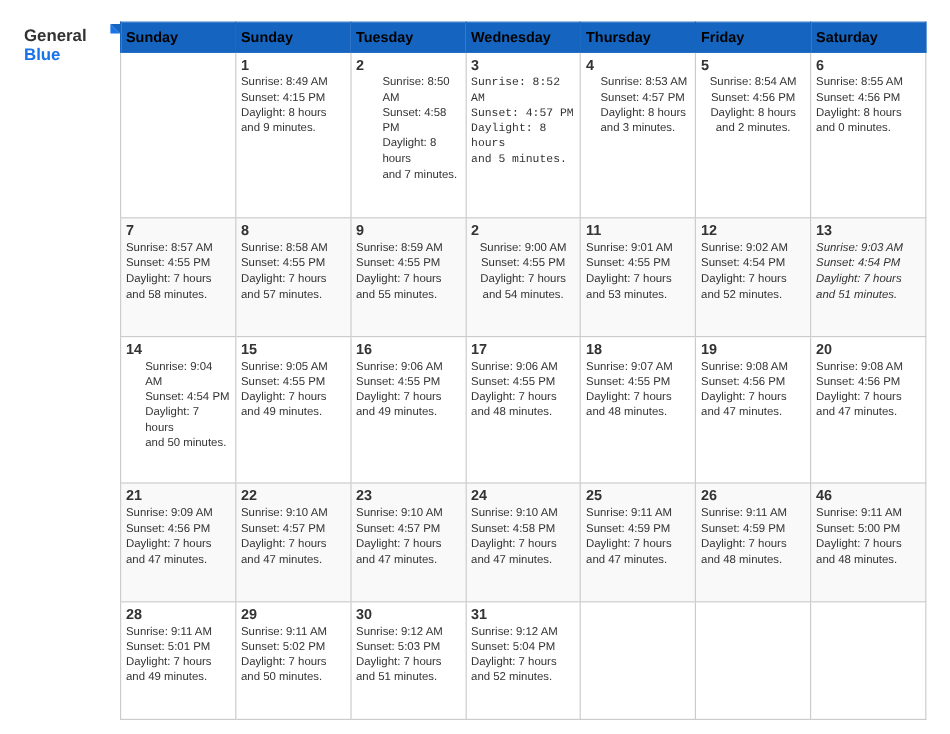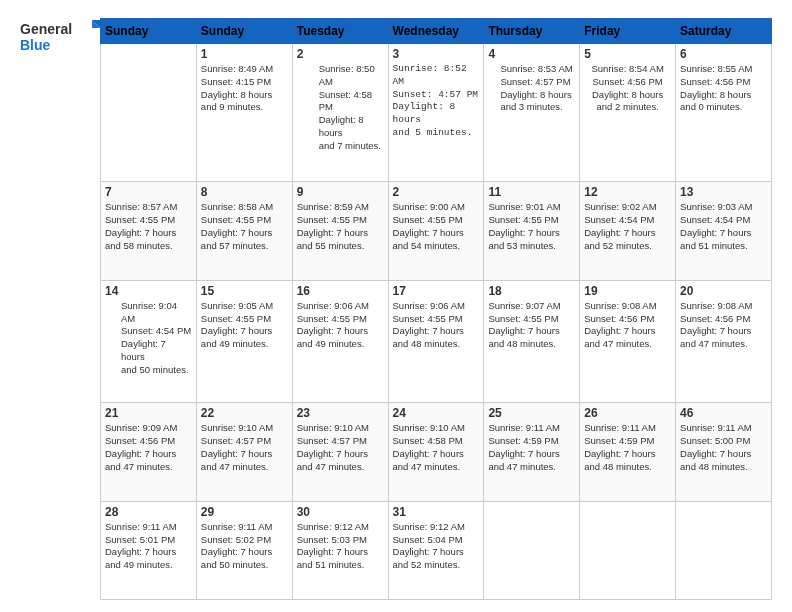--- a/index.html
+++ b/index.html
@@ -178,42 +178,42 @@
           </td>
           <td>
             <span class="day-number">9</span>
             <div class="day-info" style="white-space: pre-line;">Sunrise: 8:59 AM
 Sunset: 4:55 PM
 Daylight: 7 hours
 and 55 minutes.</div>
           </td>
           <td>
             <span class="day-number">2</span>
-            <div class="day-info" style="white-space: pre-line;">Sunrise: 9:00 AM
+            <div class="day-info" style="white-space: pre-line; text-align: center;">Sunrise: 9:00 AM
 Sunset: 4:55 PM
 Daylight: 7 hours
 and 54 minutes.</div>
           </td>
           <td>
             <span class="day-number">11</span>
             <div class="day-info" style="white-space: pre-line;">Sunrise: 9:01 AM
 Sunset: 4:55 PM
 Daylight: 7 hours
 and 53 minutes.</div>
           </td>
           <td>
             <span class="day-number">12</span>
             <div class="day-info" style="white-space: pre-line;">Sunrise: 9:02 AM
 Sunset: 4:54 PM
 Daylight: 7 hours
 and 52 minutes.</div>
           </td>
           <td>
             <span class="day-number">13</span>
-            <div class="day-info" style="white-space: pre-line;">Sunrise: 9:03 AM
+            <div class="day-info" style="white-space: pre-line; font-style: italic;">Sunrise: 9:03 AM
 Sunset: 4:54 PM
 Daylight: 7 hours
 and 51 minutes.</div>
           </td>
         </tr>
         <tr>
           <td>
             <span class="day-number">14</span>
             <div class="day-info" style="white-space: pre-line; margin-left: 16px;">Sunrise: 9:04 AM
 Sunset: 4:54 PM

